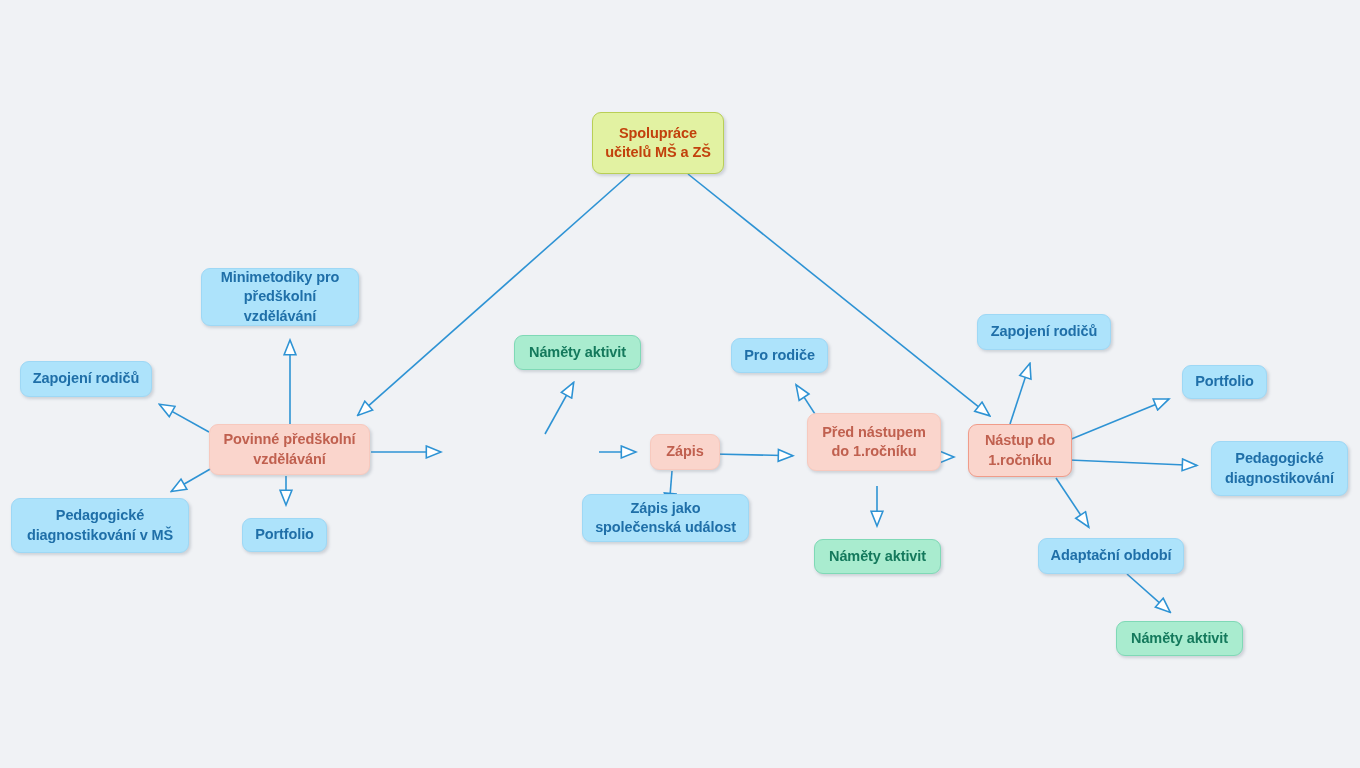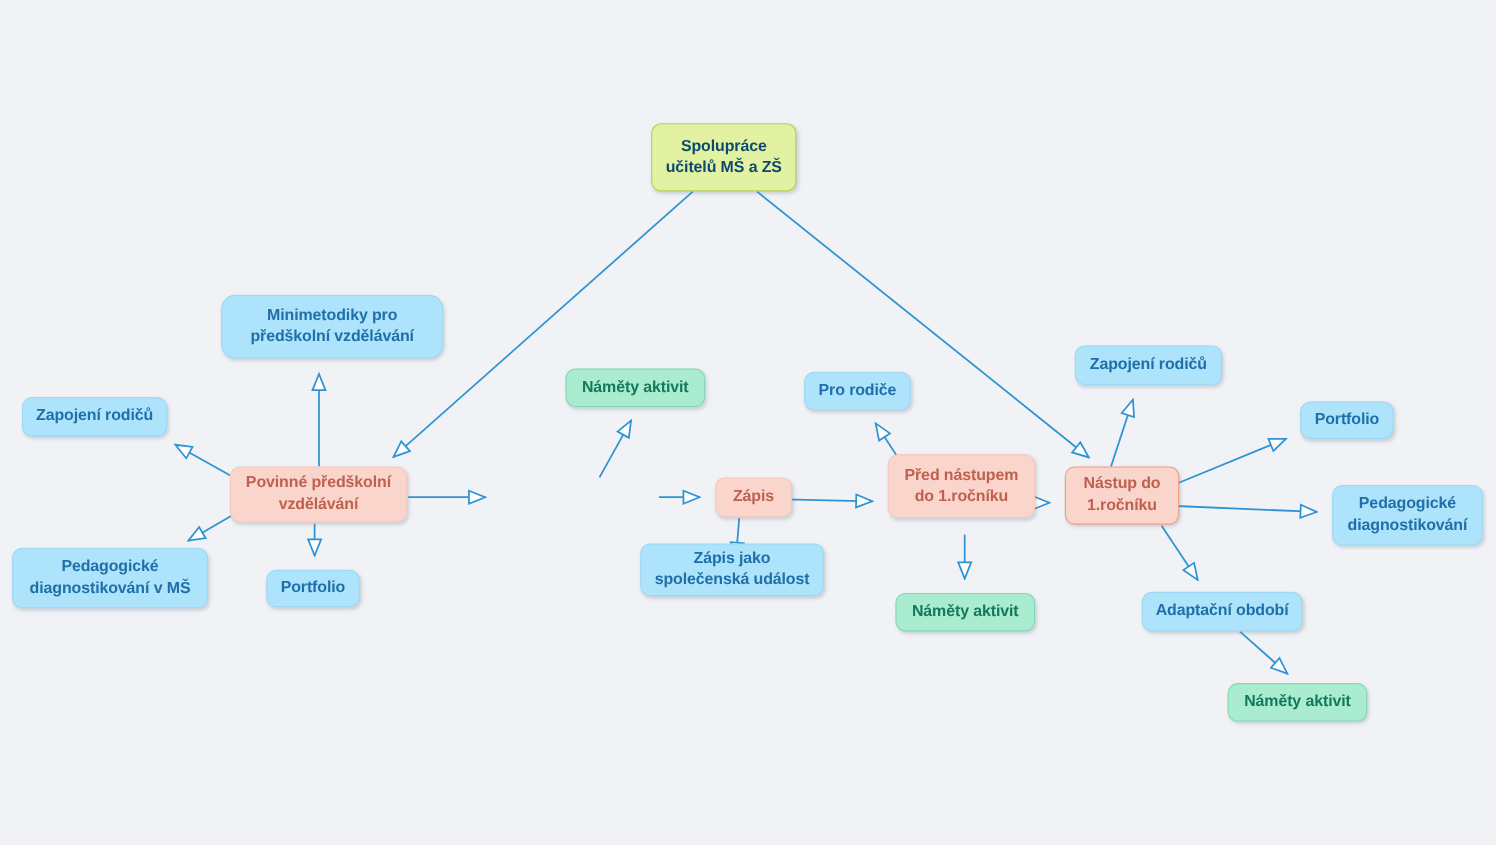--- a/index.html
+++ b/index.html
@@ -62,21 +62,21 @@
   }
   .node-green {
     background: #a9eccf;
     border: 1px solid #7fd9b6;
     color: #14795c;
     text-align: right;
   }
   .node-yellow {
     background: #e2f2a2;
     border: 1.6px solid #b9cf56;
-    color: #0c4a6e;
+    color: #c2410c;
   }
 </style>
 </head>
 <body>
 
 <div id="mindmap-root">
   <svg id="edge-layer" viewBox="0 0 1360 768" width="1360" height="768" xmlns="http://www.w3.org/2000/svg">
     <defs>
       <marker id="arrow-open" viewBox="0 0 12 10" refX="11" refY="5" markerWidth="11" markerHeight="9" orient="auto-start-reverse">
         <path d="M 0.8 0.9 L 11 5 L 0.8 9.1 z" fill="#ffffff" stroke="#2e93d4" stroke-width="1.1"></path>
@@ -100,21 +100,21 @@
         <line x1="1010" y1="424" x2="1029.9398260257594" y2="363.3496958383152" stroke="#2e93d4" stroke-width="1.6" marker-end="url(#arrow-open)"></line>
         <line x1="1069" y1="440" x2="1168.9747423610802" y2="398.93894510169923" stroke="#2e93d4" stroke-width="1.6" marker-end="url(#arrow-open)"></line>
         <line x1="1069" y1="460" x2="1197.0117540711194" y2="465.4473086838774" stroke="#2e93d4" stroke-width="1.6" marker-end="url(#arrow-open)"></line>
         <line x1="1056" y1="478" x2="1088.788897449072" y2="527.183346173608" stroke="#2e93d4" stroke-width="1.6" marker-end="url(#arrow-open)"></line>
         <line x1="1127" y1="574" x2="1170.2735604179636" y2="612.3746667857413" stroke="#2e93d4" stroke-width="1.6" marker-end="url(#arrow-open)"></line>
       </g>
   </svg>
   <div id="node-layer">
       <div class="node node-yellow" style="left: 592px; top: 112px; width: 132px; height: 62px;">Spolupráce
 učitelů MŠ a ZŠ</div>
-      <div class="node node-blue" style="left: 201px; top: 268px; width: 202px; height: 58px; border-radius: 13px;">Minimetodiky pro
+      <div class="node node-blue" style="left: 201px; top: 268px; width: 158px; height: 58px;">Minimetodiky pro
 předškolní vzdělávání</div>
       <div class="node node-blue" style="left: 20px; top: 361px; width: 132px; height: 36px;">Zapojení rodičů</div>
       <div class="node node-blue" style="left: 11px; top: 498px; width: 178px; height: 55px;">Pedagogické
 diagnostikování v MŠ</div>
       <div class="node node-blue" style="left: 242px; top: 518px; width: 85px; height: 34px;">Portfolio</div>
       <div class="node node-pink" style="left: 209px; top: 424px; width: 161px; height: 51px;">Povinné předškolní
 vzdělávání</div>
       <div class="node node-green" style="left: 514px; top: 335px; width: 127px; height: 35px;">Náměty aktivit</div>
       <div class="node node-pink" style="left: 650px; top: 434px; width: 70px; height: 36px;">Zápis</div>
       <div class="node node-blue" style="left: 582px; top: 494px; width: 167px; height: 48px;">Zápis jako

